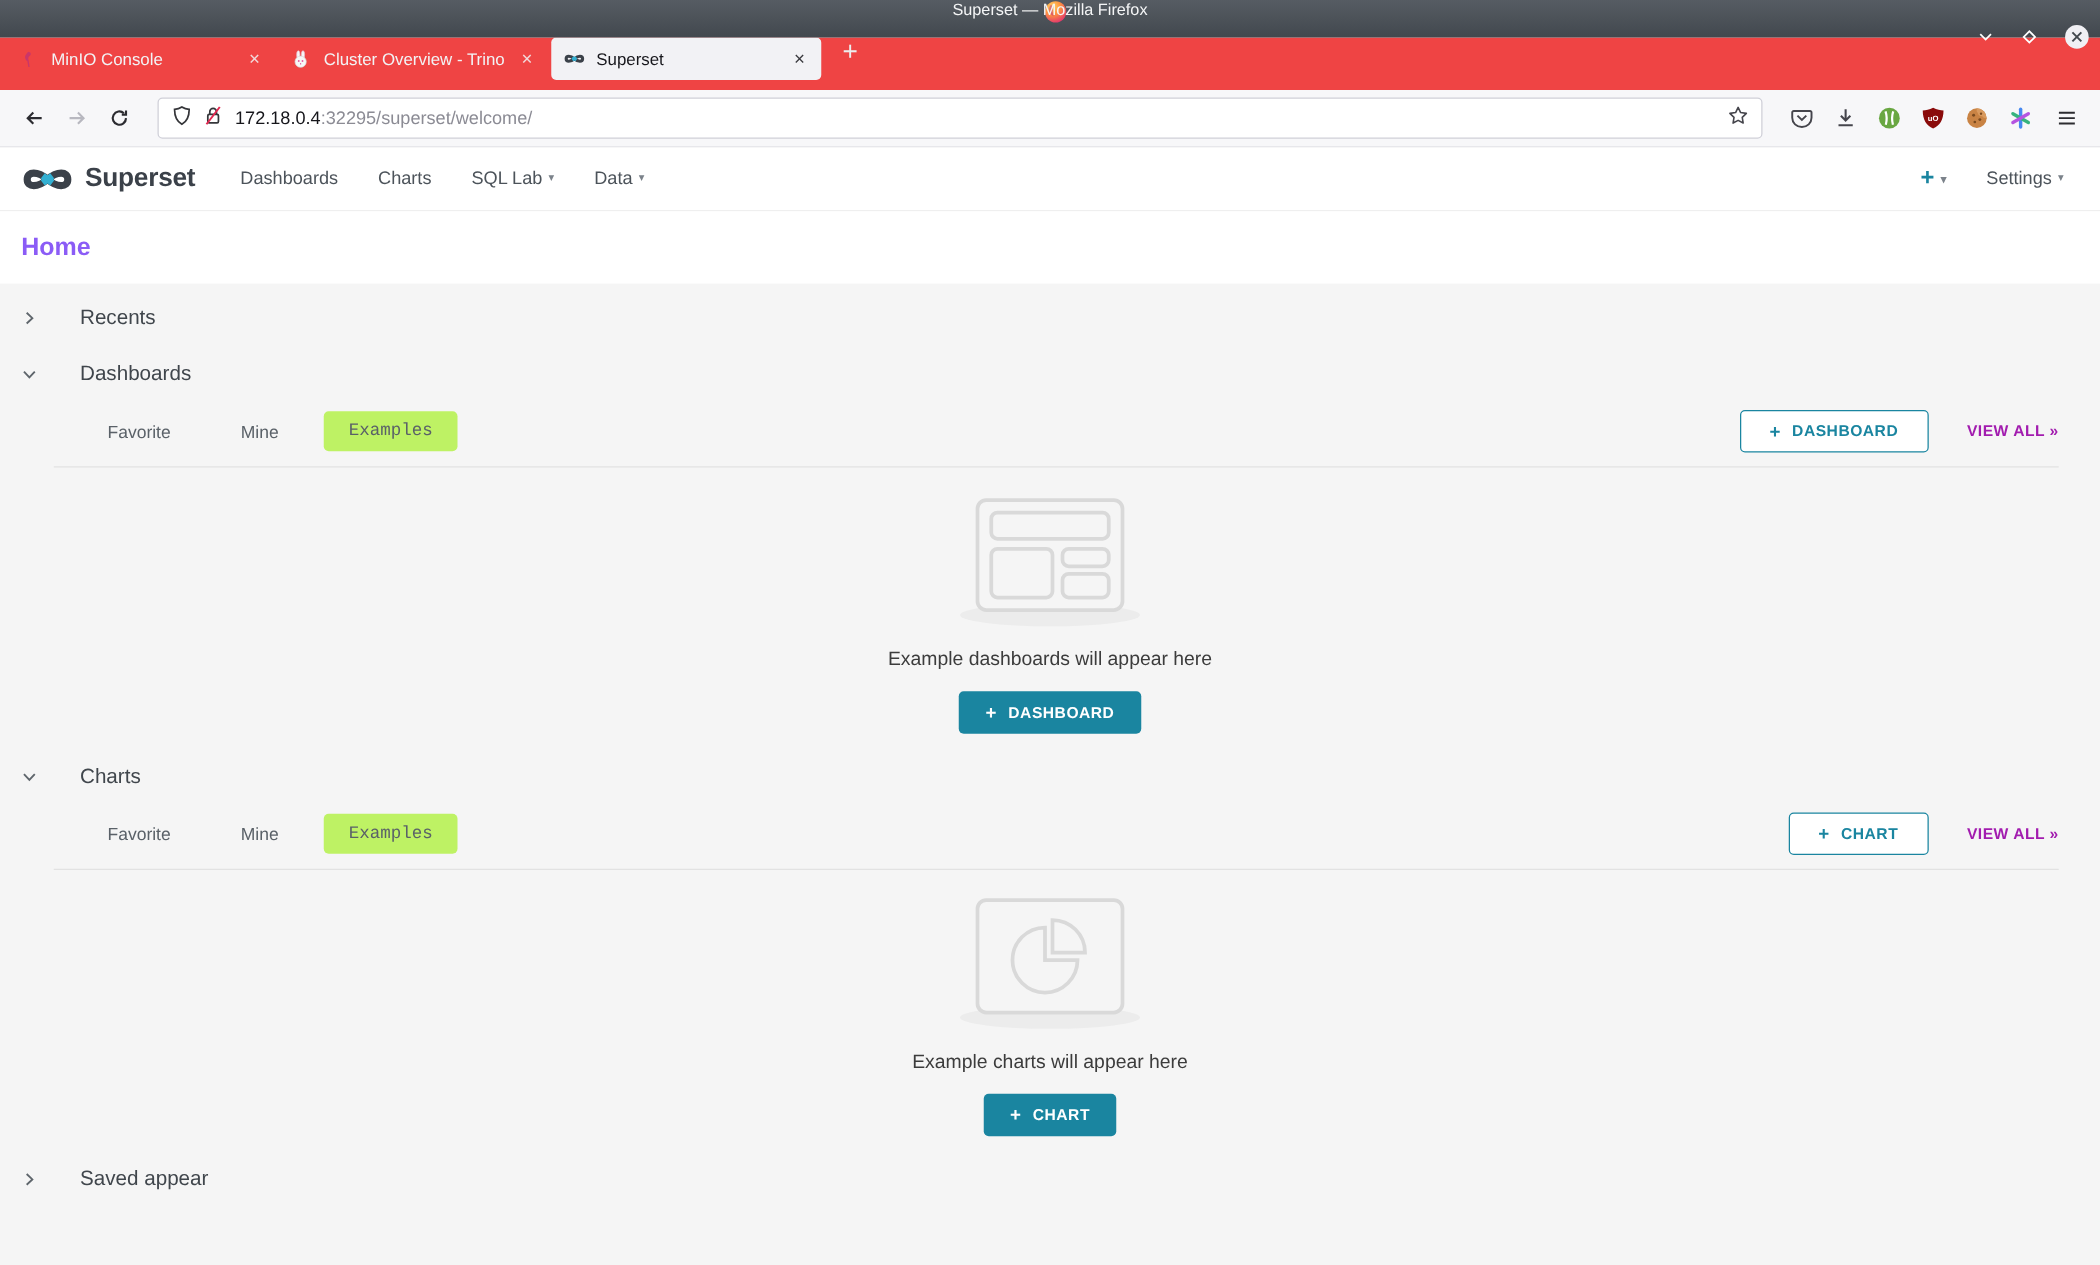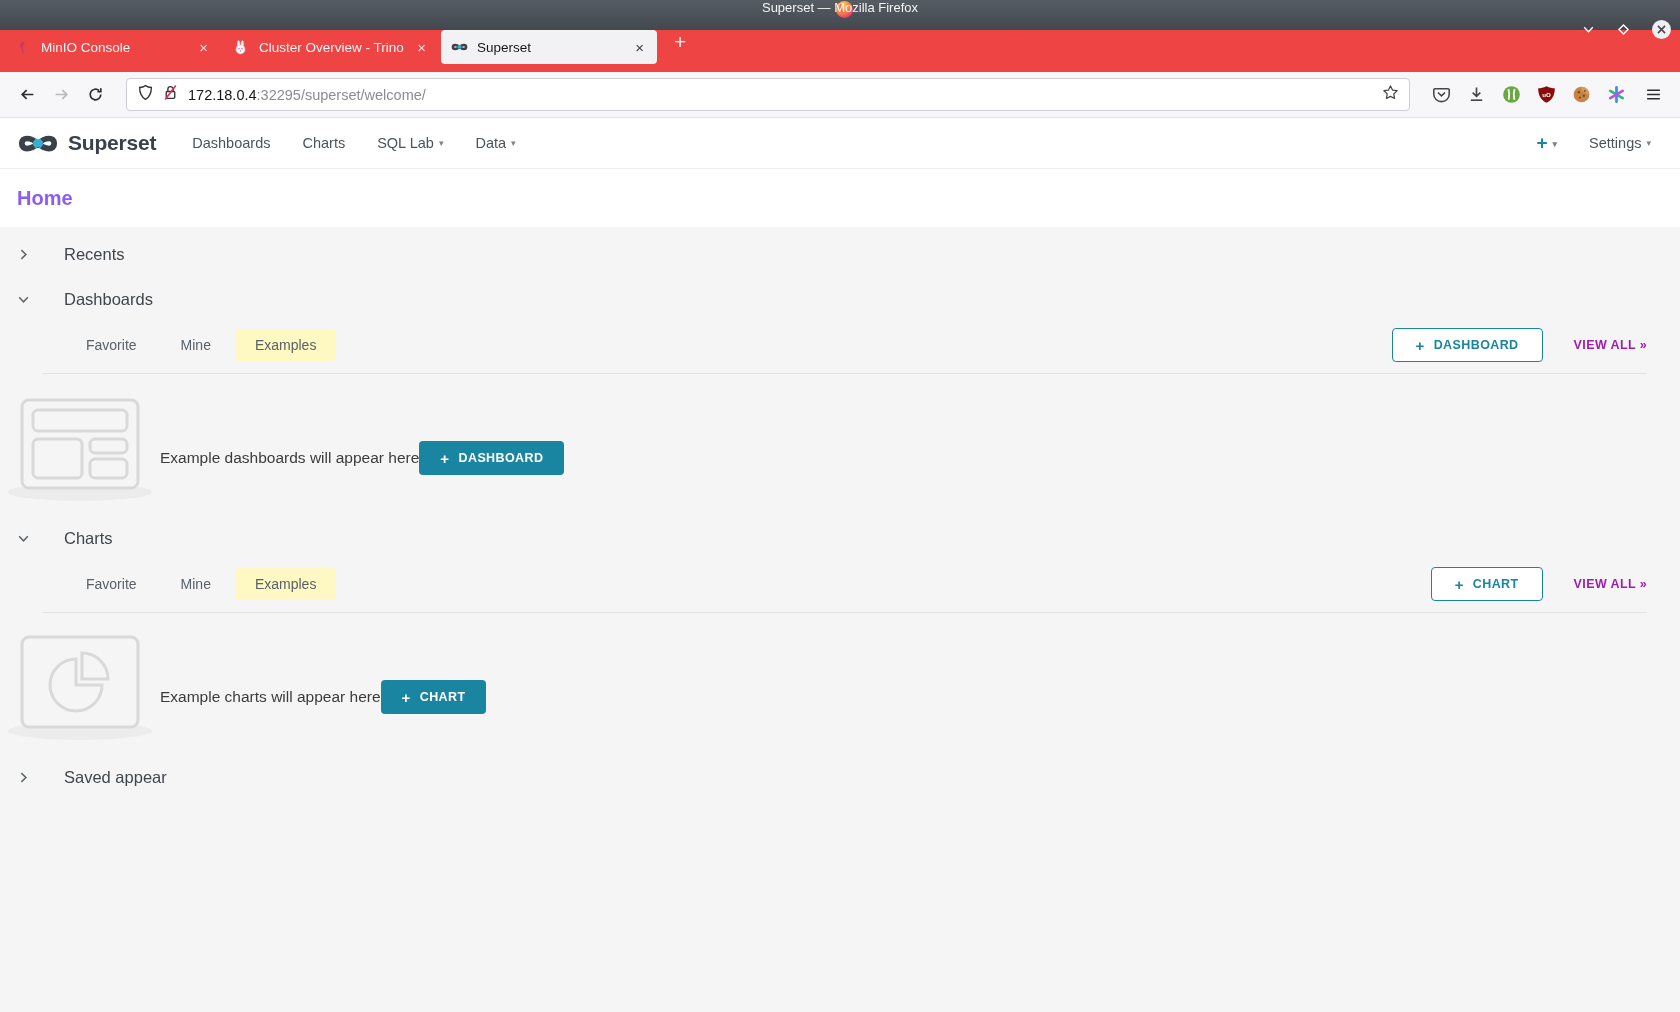--- a/index.html
+++ b/index.html
@@ -70,33 +70,33 @@
   .page-title-strip { background:#fff; height:58px; display:flex; align-items:center; padding:0 17px; }
   .page-title { font-size:20px; font-weight:bold; color:#8b5cf6; margin:0; }
 
   .content { background:#f5f5f5; padding-top:5px; }
 
   .section-header { display:flex; align-items:center; gap:34px; padding:0 17px; height:45px; cursor:pointer; }
   .section-title { font-size:16.5px; color:#40464c; }
   .chev { display:flex; width:13px; justify-content:center; }
 
   .panel-row { display:flex; align-items:center; height:46px; padding-left:66px; padding-right:33px; }
-  .pill-tabs { display:flex; align-items:center; gap:4px; }
+  .pill-tabs { display:flex; align-items:center; gap:16px; }
   .pill-tab { padding:8px 20px; font-size:14px; color:#5a6168; border-radius:4px; }
-  .pill-tab.active { background:#fef9c3; }
+  .pill-tab.active { background:#bef264;font-family:Liberation Mono, monospace; }
   .panel-actions { margin-left:auto; display:flex; align-items:center; gap:31px; }
   .outline-btn {
     border:1px solid #1a85a0; background:#fff; color:#1a85a0; border-radius:4px;
     height:34px; padding:0 23px; font-size:12.5px; font-weight:bold; letter-spacing:.4px;
     display:flex; align-items:center; gap:9px; font-family:inherit;
   }
   .view-all { color:#a21caf; font-size:12.5px; font-weight:bold; letter-spacing:.4px; text-decoration:none; }
   .divider { height:1px; background:#e2e2e2; margin:5px 33px 0 43px; }
 
-  .empty-state { display:flex; align-items:center; padding-top:22px; }
+  .empty-state { display:flex; flex-direction:column; align-items:center; padding-top:22px; }
   .empty-text { margin-top:15px; font-size:15.5px; color:#3c3c3c; }
   .cta-btn {
     margin-top:16px; background:#1a85a0; color:#fff; border:none; border-radius:4px;
     height:34px; padding:0 21px; font-size:12.5px; font-weight:bold; letter-spacing:.4px;
     display:flex; align-items:center; gap:9px; font-family:inherit;
   }
   .plus-glyph { font-size:15px; font-weight:bold; }
   .charts-gap { margin-top:12px; }
 </style>
 </head>

